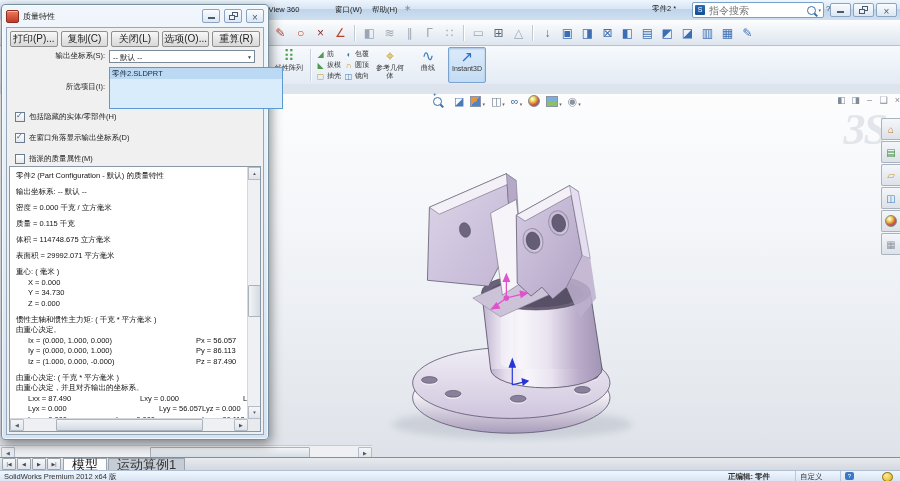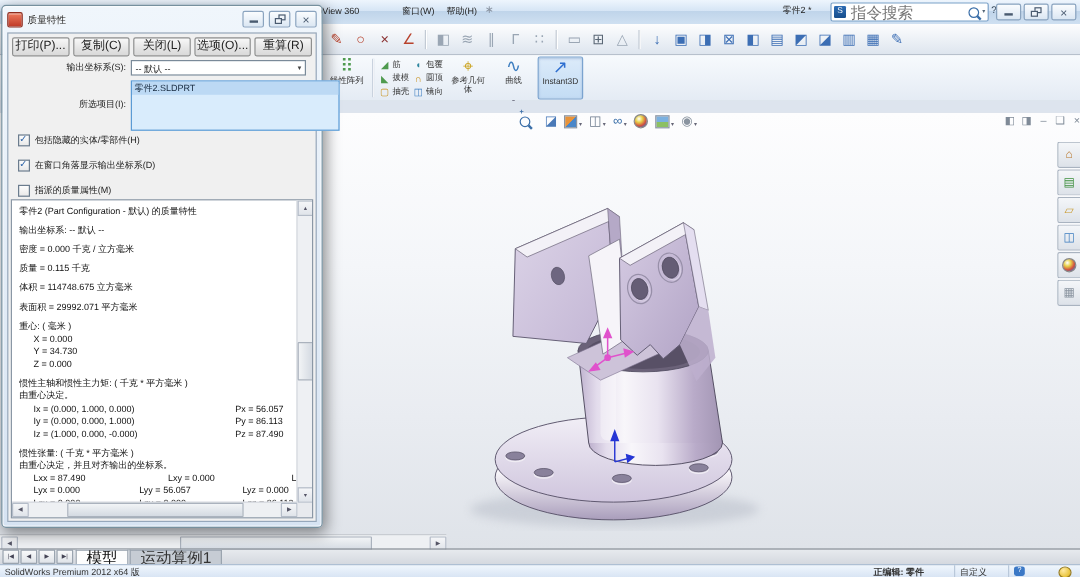--- a/index.html
+++ b/index.html
@@ -10,21 +10,21 @@
   #titlebar{position:absolute;left:0;top:0;width:900px;height:20px;
     background:linear-gradient(#eef5fd,#d6e5f5 45%,#bfd4ea 46%,#cfe0f1);
     border-bottom:1px solid #9fb4cd;}
   .menu{position:absolute;top:4px;font-size:7.5px;color:#222;padding:1px 3px;}
   #doc-title{position:absolute;left:652px;top:4px;font-size:7.5px;color:#222;}
   #menu-star{position:absolute;left:404px;top:3px;font-size:9px;color:#8a94a2;}
   #searchbox{position:absolute;left:692px;top:2px;width:126px;height:14px;background:#fff;
     border:1px solid #7ba1c8;border-radius:2px;display:flex;align-items:center;padding:0 2px;gap:2px;}
   #searchbox .slogo{width:10px;height:10px;background:linear-gradient(#2d6cb4,#174e8c);border-radius:1px;
     color:#fff;font-size:7px;line-height:10px;text-align:center;flex:0 0 auto;}
-  #searchbox input{flex:1;border:none;outline:none;font-size:13px;color:#555;min-width:0;background:transparent;}
+  #searchbox input{flex:1;border:none;outline:none;font-size:10px;color:#555;min-width:0;background:transparent;}
   .k-mag{width:7px;height:7px;border:1.5px solid #3a6ea8;border-radius:50%;position:relative;display:inline-block;flex:0 0 auto;}
   .k-mag::after{content:"";position:absolute;width:4px;height:1.5px;background:#3a6ea8;transform:rotate(45deg);right:-3px;bottom:-2px;}
   .k-magplus::before{content:"+";position:absolute;font-size:6px;line-height:6px;top:0px;left:1px;color:#3a6ea8;font-weight:bold;}
   .sarrow{font-size:5px;color:#567;}
   #help-menu{position:absolute;left:826px;top:4px;font-size:8px;color:#345;}
   #win-controls{position:absolute;right:3px;top:3px;display:flex;gap:2px;}
   .wbtn{width:19px;height:12px;background:linear-gradient(#fafcfe,#dbe7f3);border:1px solid #8ba4bf;border-radius:2px;
     display:flex;align-items:center;justify-content:center;}
   .k-wmin{width:7px;height:7px;position:relative;display:inline-block;}
   .k-wmin::after{content:"";position:absolute;left:0;bottom:1px;width:7px;height:2px;background:#4a5b70;}
@@ -320,20 +320,21 @@
         </div>
         <div class="cmbig pressed">
           <span class="cmbi" style="color: rgb(47, 111, 208);">↗</span>
           <div class="cmbl">Instant3D</div>
         </div>
       </div>
   </div>
   <div id="cm-tabstrip"></div>
 
   <div id="graphics">
+    <div id="watermark">3S</div>
 
     <div id="headsup">
 
     <span class="hic">
           <span class="hg k-mag"></span>
         </span>
         <span class="hic">
           <span class="hg k-magplus"></span>
         </span>
         <span class="hic">
@@ -598,30 +599,30 @@
             </div>
             <div class="rl ind">
               <span class="rcol" style="width: 168px;">Iy = (0.000, 0.000, 1.000)</span>
               <span class="rcol">Py = 86.113</span>
             </div>
             <div class="rl ind">
               <span class="rcol" style="width: 168px;">Iz = (1.000, 0.000, -0.000)</span>
               <span class="rcol">Pz = 87.490</span>
             </div>
             <div class="rgap"></div>
-            <div class="rl">惯性张量: ( 千克 * 平方毫米 )</div>
+            <div class="rl">由重心决定: ( 千克 * 平方毫米 )</div>
             <div class="rl">由重心决定，并且对齐输出的坐标系。</div>
             <div class="rl ind">
               <span class="rcol" style="width: 88px;">Lxx = 87.490</span>
               <span class="rcol" style="width: 103px; padding-left: 24px;">Lxy = 0.000</span>
               <span class="rcol">Lxz = 0.000</span>
             </div>
             <div class="rl ind">
               <span class="rcol" style="width: 88px;">Lyx = 0.000</span>
-              <span class="rcol" style="width: 86px;">Lyy = 56.057</span>
+              <span class="rcol" style="width: 86px; text-align: right;">Lyy = 56.057</span>
               <span class="rcol">Lyz = 0.000</span>
             </div>
             <div class="rl ind">
               <span class="rcol" style="width: 88px;">Lzx = 0.000</span>
               <span class="rcol" style="width: 86px;">Lzy = 0.000</span>
               <span class="rcol">Lzz = 86.113</span>
             </div>
           </div>
         <div id="vscroll">
           <span class="vsb" style="top:0">▲</span>

